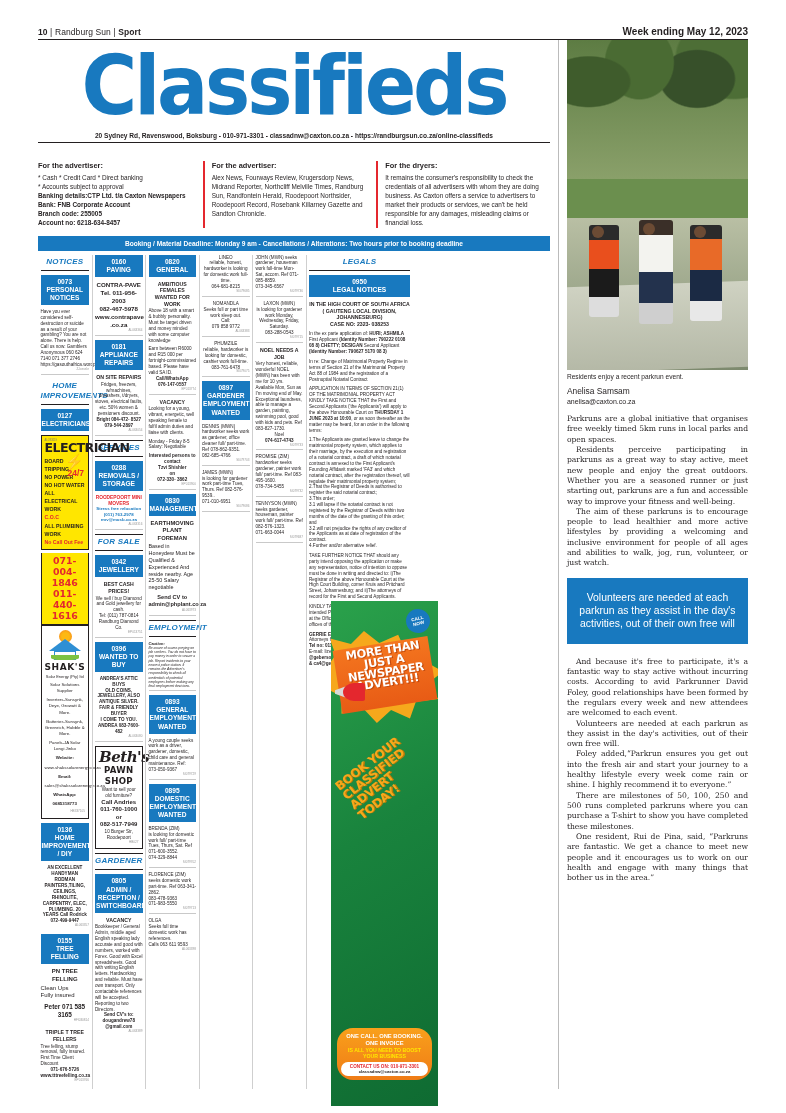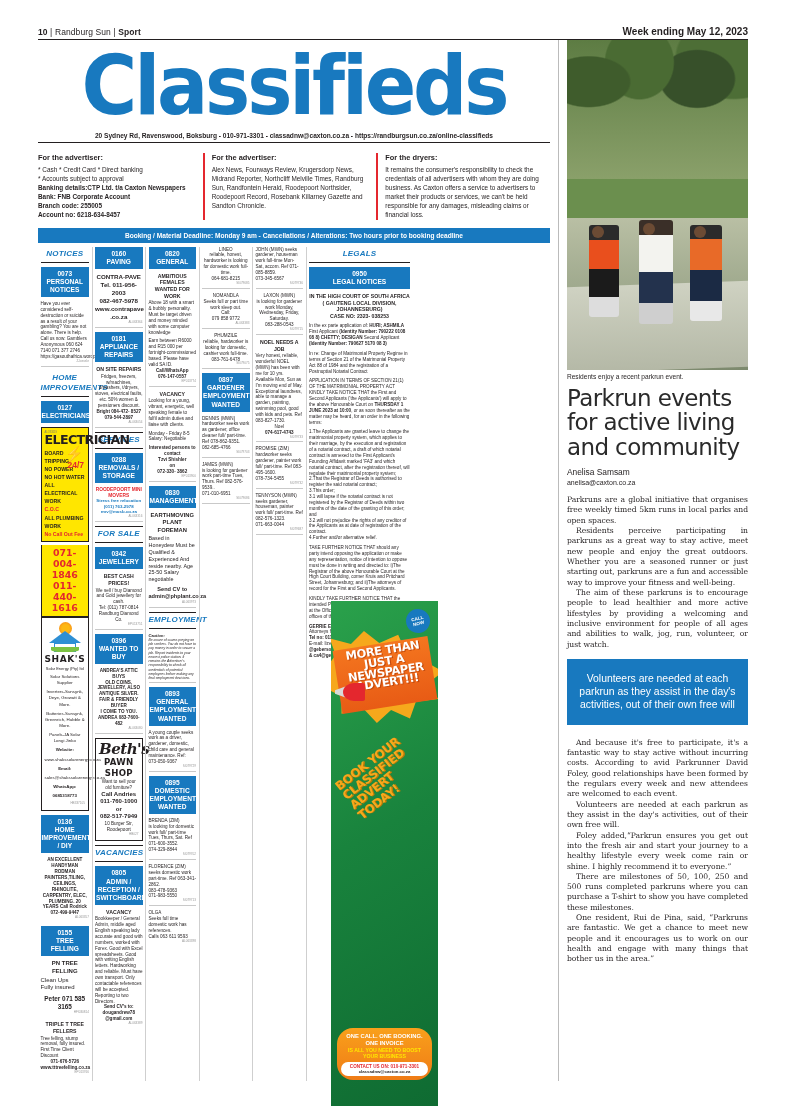--- a/index.html
+++ b/index.html
@@ -45,21 +45,21 @@
     transform: scaleY(1.08);
     transform-origin: top center;
   }
   .logo-addr {
     text-align: center; font-size: 6.6px; font-weight: bold;
     margin-top: 12px; padding-bottom: 3px;
     border-bottom: 1.2px solid #231f20;
   }
 
   
-  .info-row { display: flex; margin-top: 10px; padding-bottom: 4px; }
+  .info-row { display: flex; margin-top: 18px; padding-bottom: 4px; }
   .info-col { flex: 1; font-size: 6.4px; line-height: 1.42; padding-right: 6px; }
   .info-col + .info-col { border-left: 2px solid #e4272e; padding-left: 7px; }
   .info-col h4 { font-size: 7.4px; font-weight: bold; margin-bottom: 1px; }
 
   .deadline {
     background: #1879bf; color: #fff; text-align: center;
     font-size: 6.6px; font-weight: bold; padding: 4px 0; margin-top: 4px;
   }
 
   
@@ -402,21 +402,21 @@
             <div class="script">Beth's</div>
             <div class="ps">PAWN SHOP</div>
             <p>Want to sell your old furniture?</p>
             <p class="ph">Call Andries</p>
             <p class="ph">011-760-1000 or</p>
             <p class="ph">082-517-7949</p>
             <p>10 Burger Str, Roodepoort</p>
             <div class="ref">HB027</div>
           </div>
 
-          <div class="sec-title">VACANCIES</div>
+          <div class="sec-title">GARDENER</div>
           <div class="cat-head" style="white-space:pre-line">0805
 ADMIN / RECEPTION / SWITCHBOARD</div>
           <div class="ad">
             <div class="hdr">VACANCY</div>
             <div>Bookkeeper / General Admin, middle aged English speaking lady accurate and good with numbers, worked with Forex. Good with Excel spreadsheets. Good with writing English letters. Hardworking and reliable. Must have own transport. Only contactable references will be accepted. Reporting to two Directors.</div>
             <div class="c b" style="white-space:pre-line">Send CV's to:
 dougandrew78
 @gmail.com</div>
             <div class="ref">AL063389</div>
           </div>
@@ -621,21 +621,20 @@
         <div class="path"></div>
         <div class="runner r1"></div>
         <div class="runner r2"></div>
         <div class="runner r3"></div>
         <div class="head" style="left:14%;bottom:40%;width:12px;height:12px"></div>
         <div class="head" style="left:42%;bottom:41%;width:12px;height:12px"></div>
         <div class="head" style="left:70%;bottom:40%;width:12px;height:12px"></div>
       </div>
       <div class="caption">Residents enjoy a recent parkrun event.</div>
 
-      <h1 class="headline">Parkrun events for active living and community</h1>
       <div class="byline">
         <div>Anelisa Samsam</div>
         <div class="mail">anelisa@caxton.co.za</div>
       </div>
 
       <div class="artbody">
         <p class="first">Parkruns are a global initiative that organises free weekly timed 5km runs in local parks and open spaces.</p>
         <p>Residents perceive participating in parkruns as a great way to stay active, meet new people and enjoy the great outdoors. Whether you are a seasoned runner or just starting out, parkruns are a fun and accessible way to improve your fitness and well-being.</p>
         <p>The aim of these parkruns is to encourage people to lead healthier and more active lifestyles by providing a welcoming and inclusive environment for people of all ages and abilities to walk, jog, run, volunteer, or just watch.</p>
       </div>

